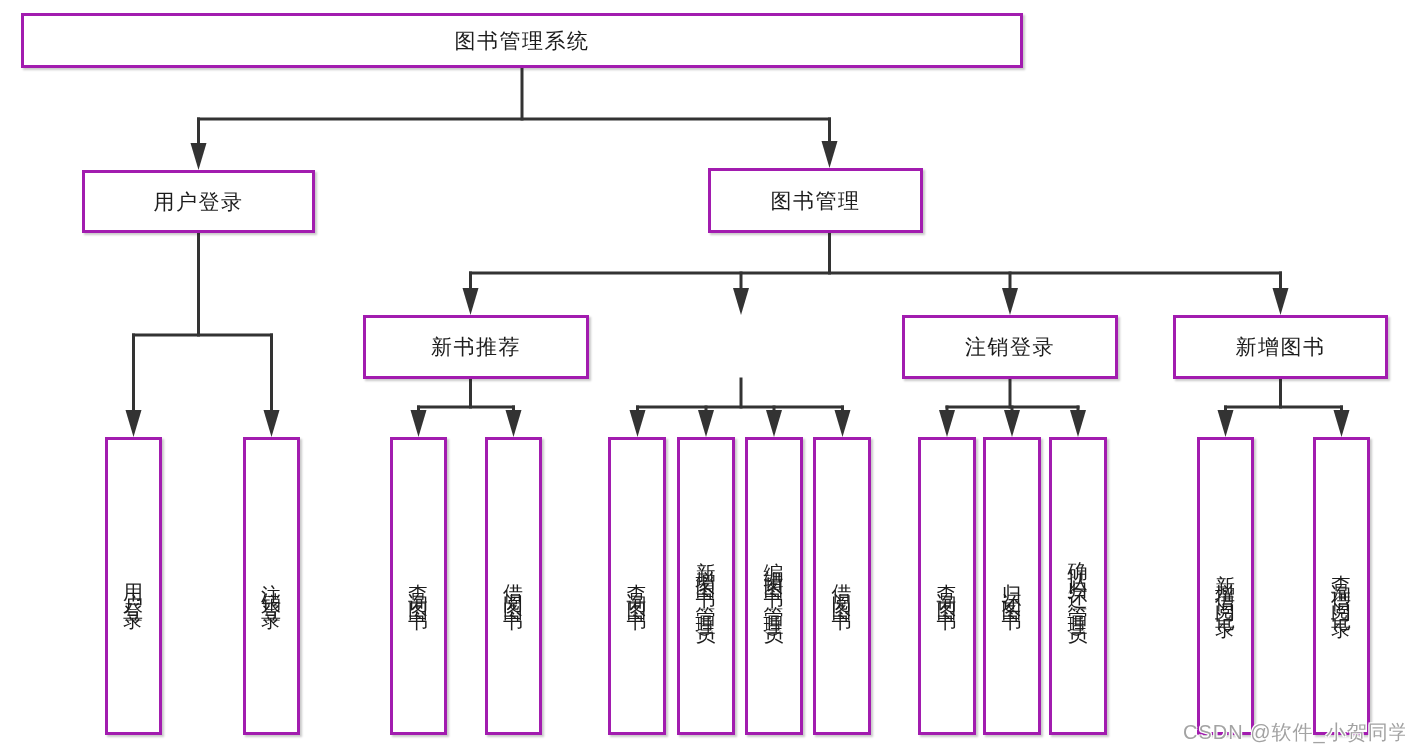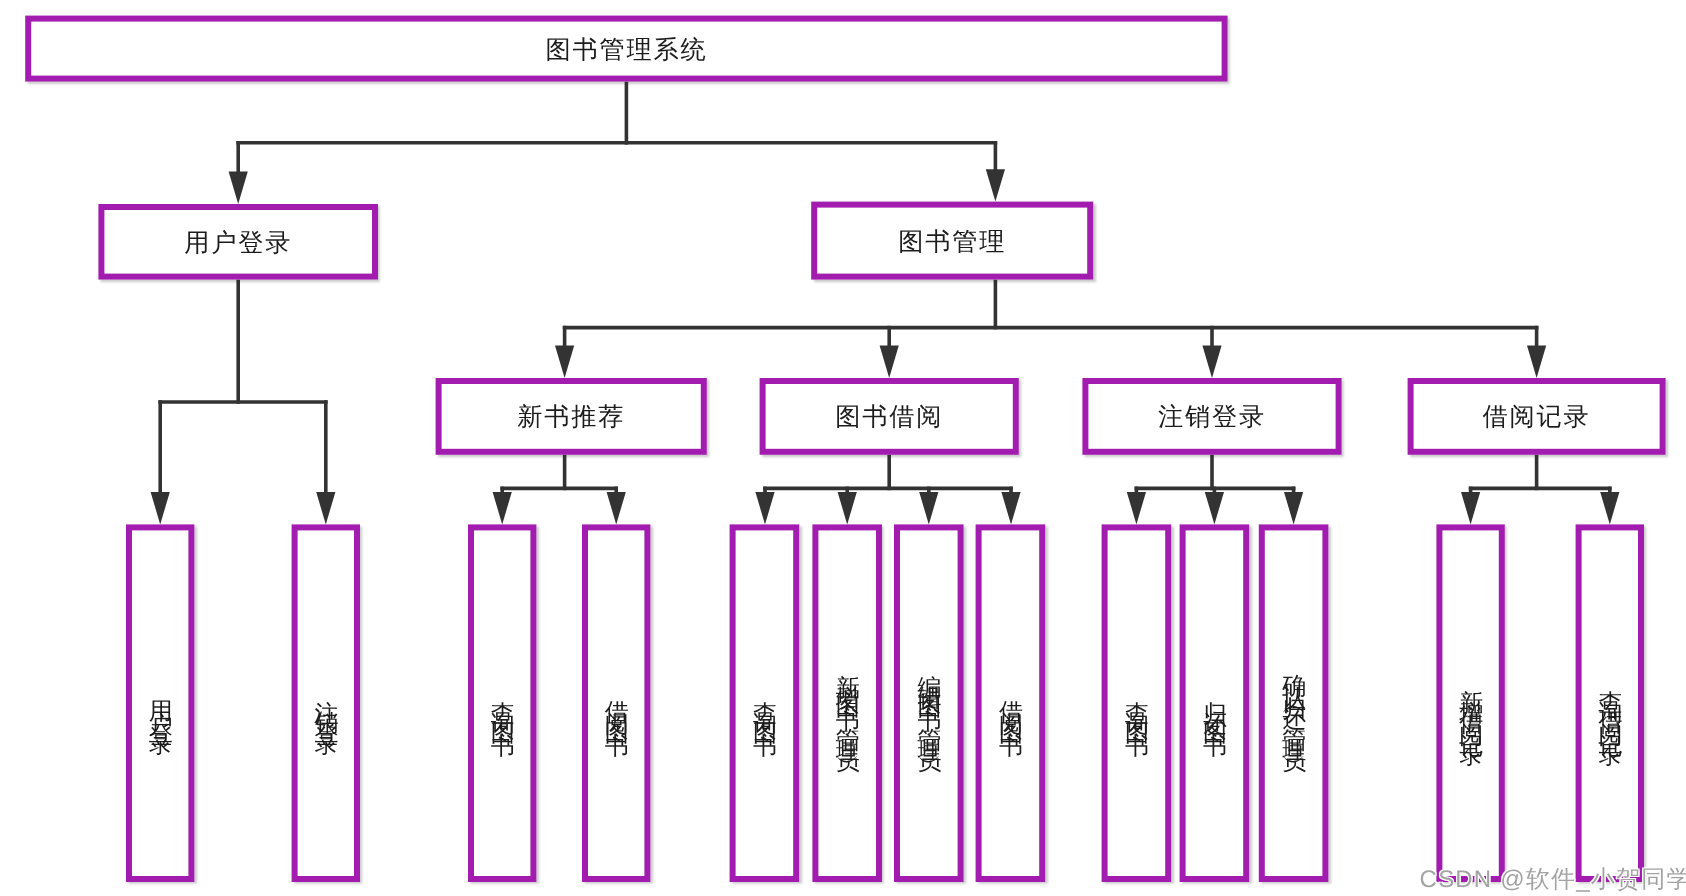--- a/index.html
+++ b/index.html
@@ -18,21 +18,21 @@
   .connectors {
     position: absolute;
     left: 0;
     top: 0;
     z-index: 1;
   }
   .node {
     position: absolute;
     box-sizing: border-box;
     background: #ffffff;
-    border: 5px solid #a21caf;
+    border: 3px solid #a21caf;
     display: flex;
     align-items: center;
     justify-content: center;
     z-index: 2;
     box-shadow: 2px 2px 2px rgba(40,40,40,0.25);
   }
   .lbl {
     font-size: 21px;
     color: #1c1c1c;
     letter-spacing: 1.5px;
@@ -132,35 +132,32 @@
     </g>
   </svg>
 
   <div class="node" style="left:21px; top:13px; width:1002px; height:55px">
     <span class="lbl">图书管理系统</span>
   </div>
 
   <div class="node" style="left:82px; top:170px; width:233px; height:63px">
     <span class="lbl">用户登录</span>
   </div>
-  <div class="node" style="left:676px; top:168px; width:235px; height:65px">
+  <div class="node" style="left:708px; top:168px; width:215px; height:65px">
     <span class="lbl">图书管理</span>
   </div>
 
   <div class="node" style="left:363px; top:315px; width:226px; height:64px">
     <span class="lbl">新书推荐</span>
   </div>
-  <div class="node" style="left:633px; top:315px; width:216px; height:64px">
-    <span class="lbl">图书借阅</span>
-  </div>
   <div class="node" style="left:902px; top:315px; width:216px; height:64px">
     <span class="lbl">注销登录</span>
   </div>
   <div class="node" style="left:1173px; top:315px; width:215px; height:64px">
-    <span class="lbl">借阅记录</span>
+    <span class="lbl">新增图书</span>
   </div>
 
   <div class="node leaf" style="left:105px">
     <span class="vlbl">用户登录</span>
   </div>
   <div class="node leaf" style="left:243px">
     <span class="vlbl">注销登录</span>
   </div>
 
   <div class="node leaf" style="left:390px">

